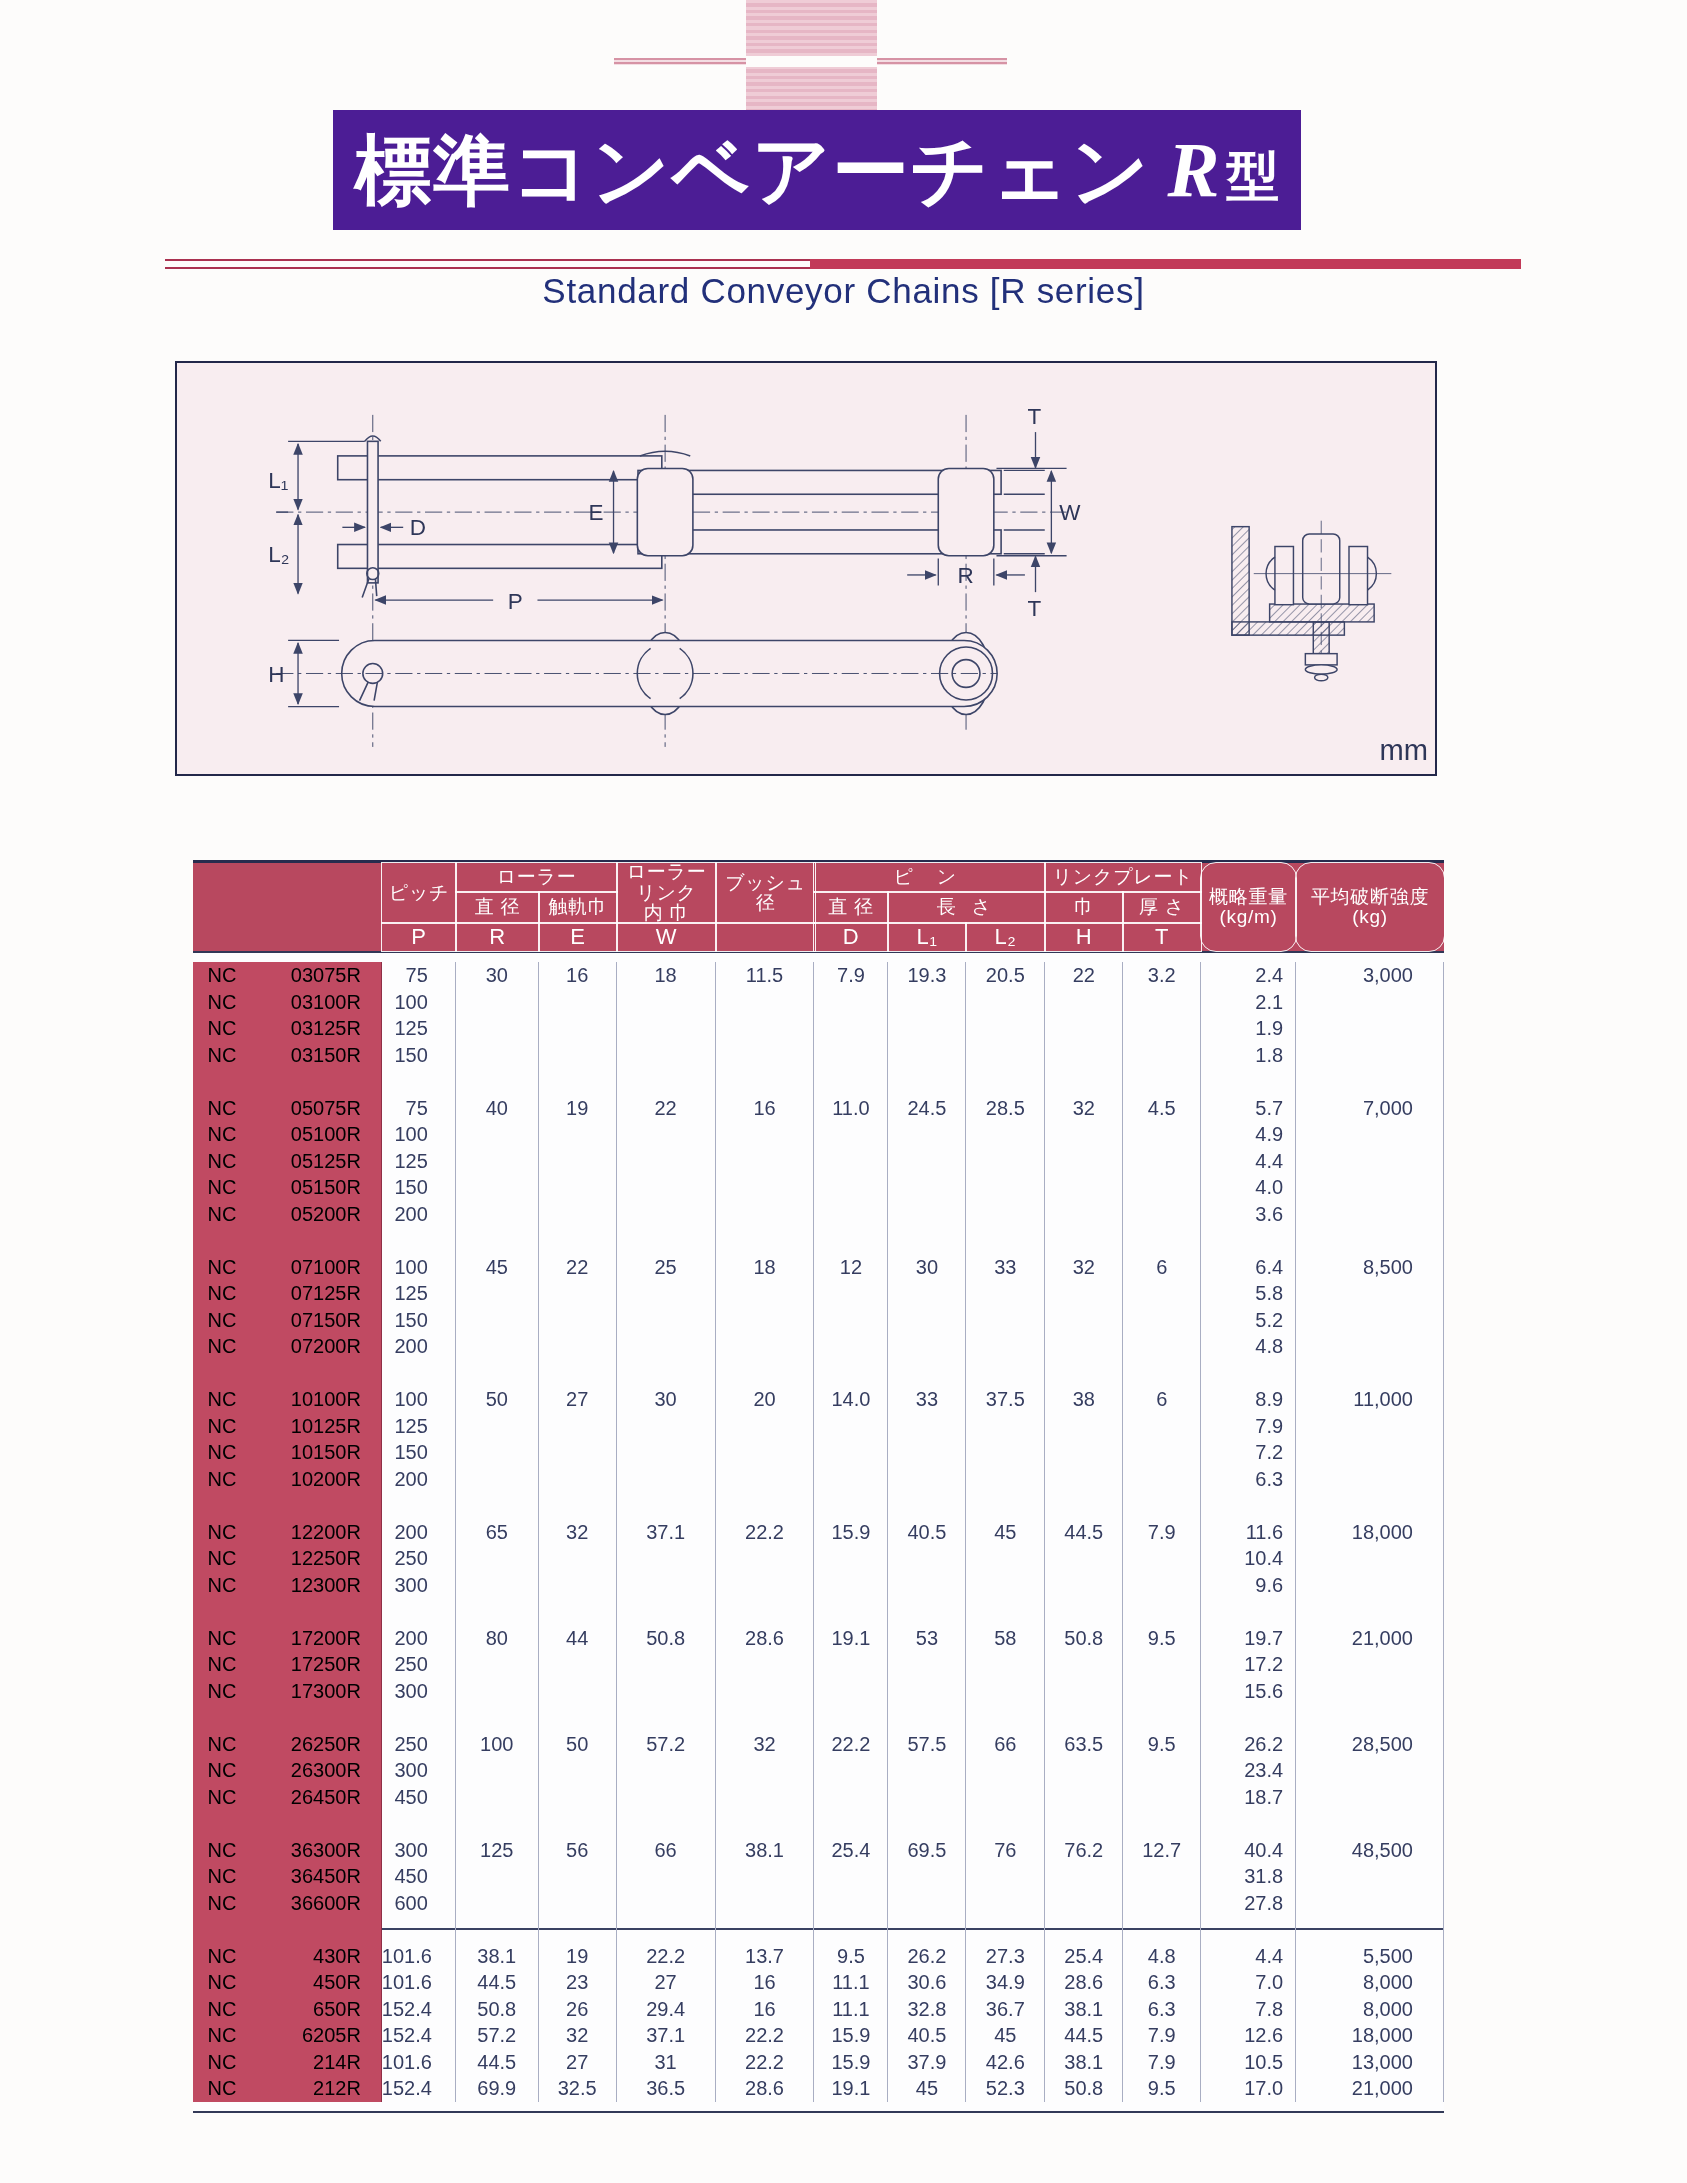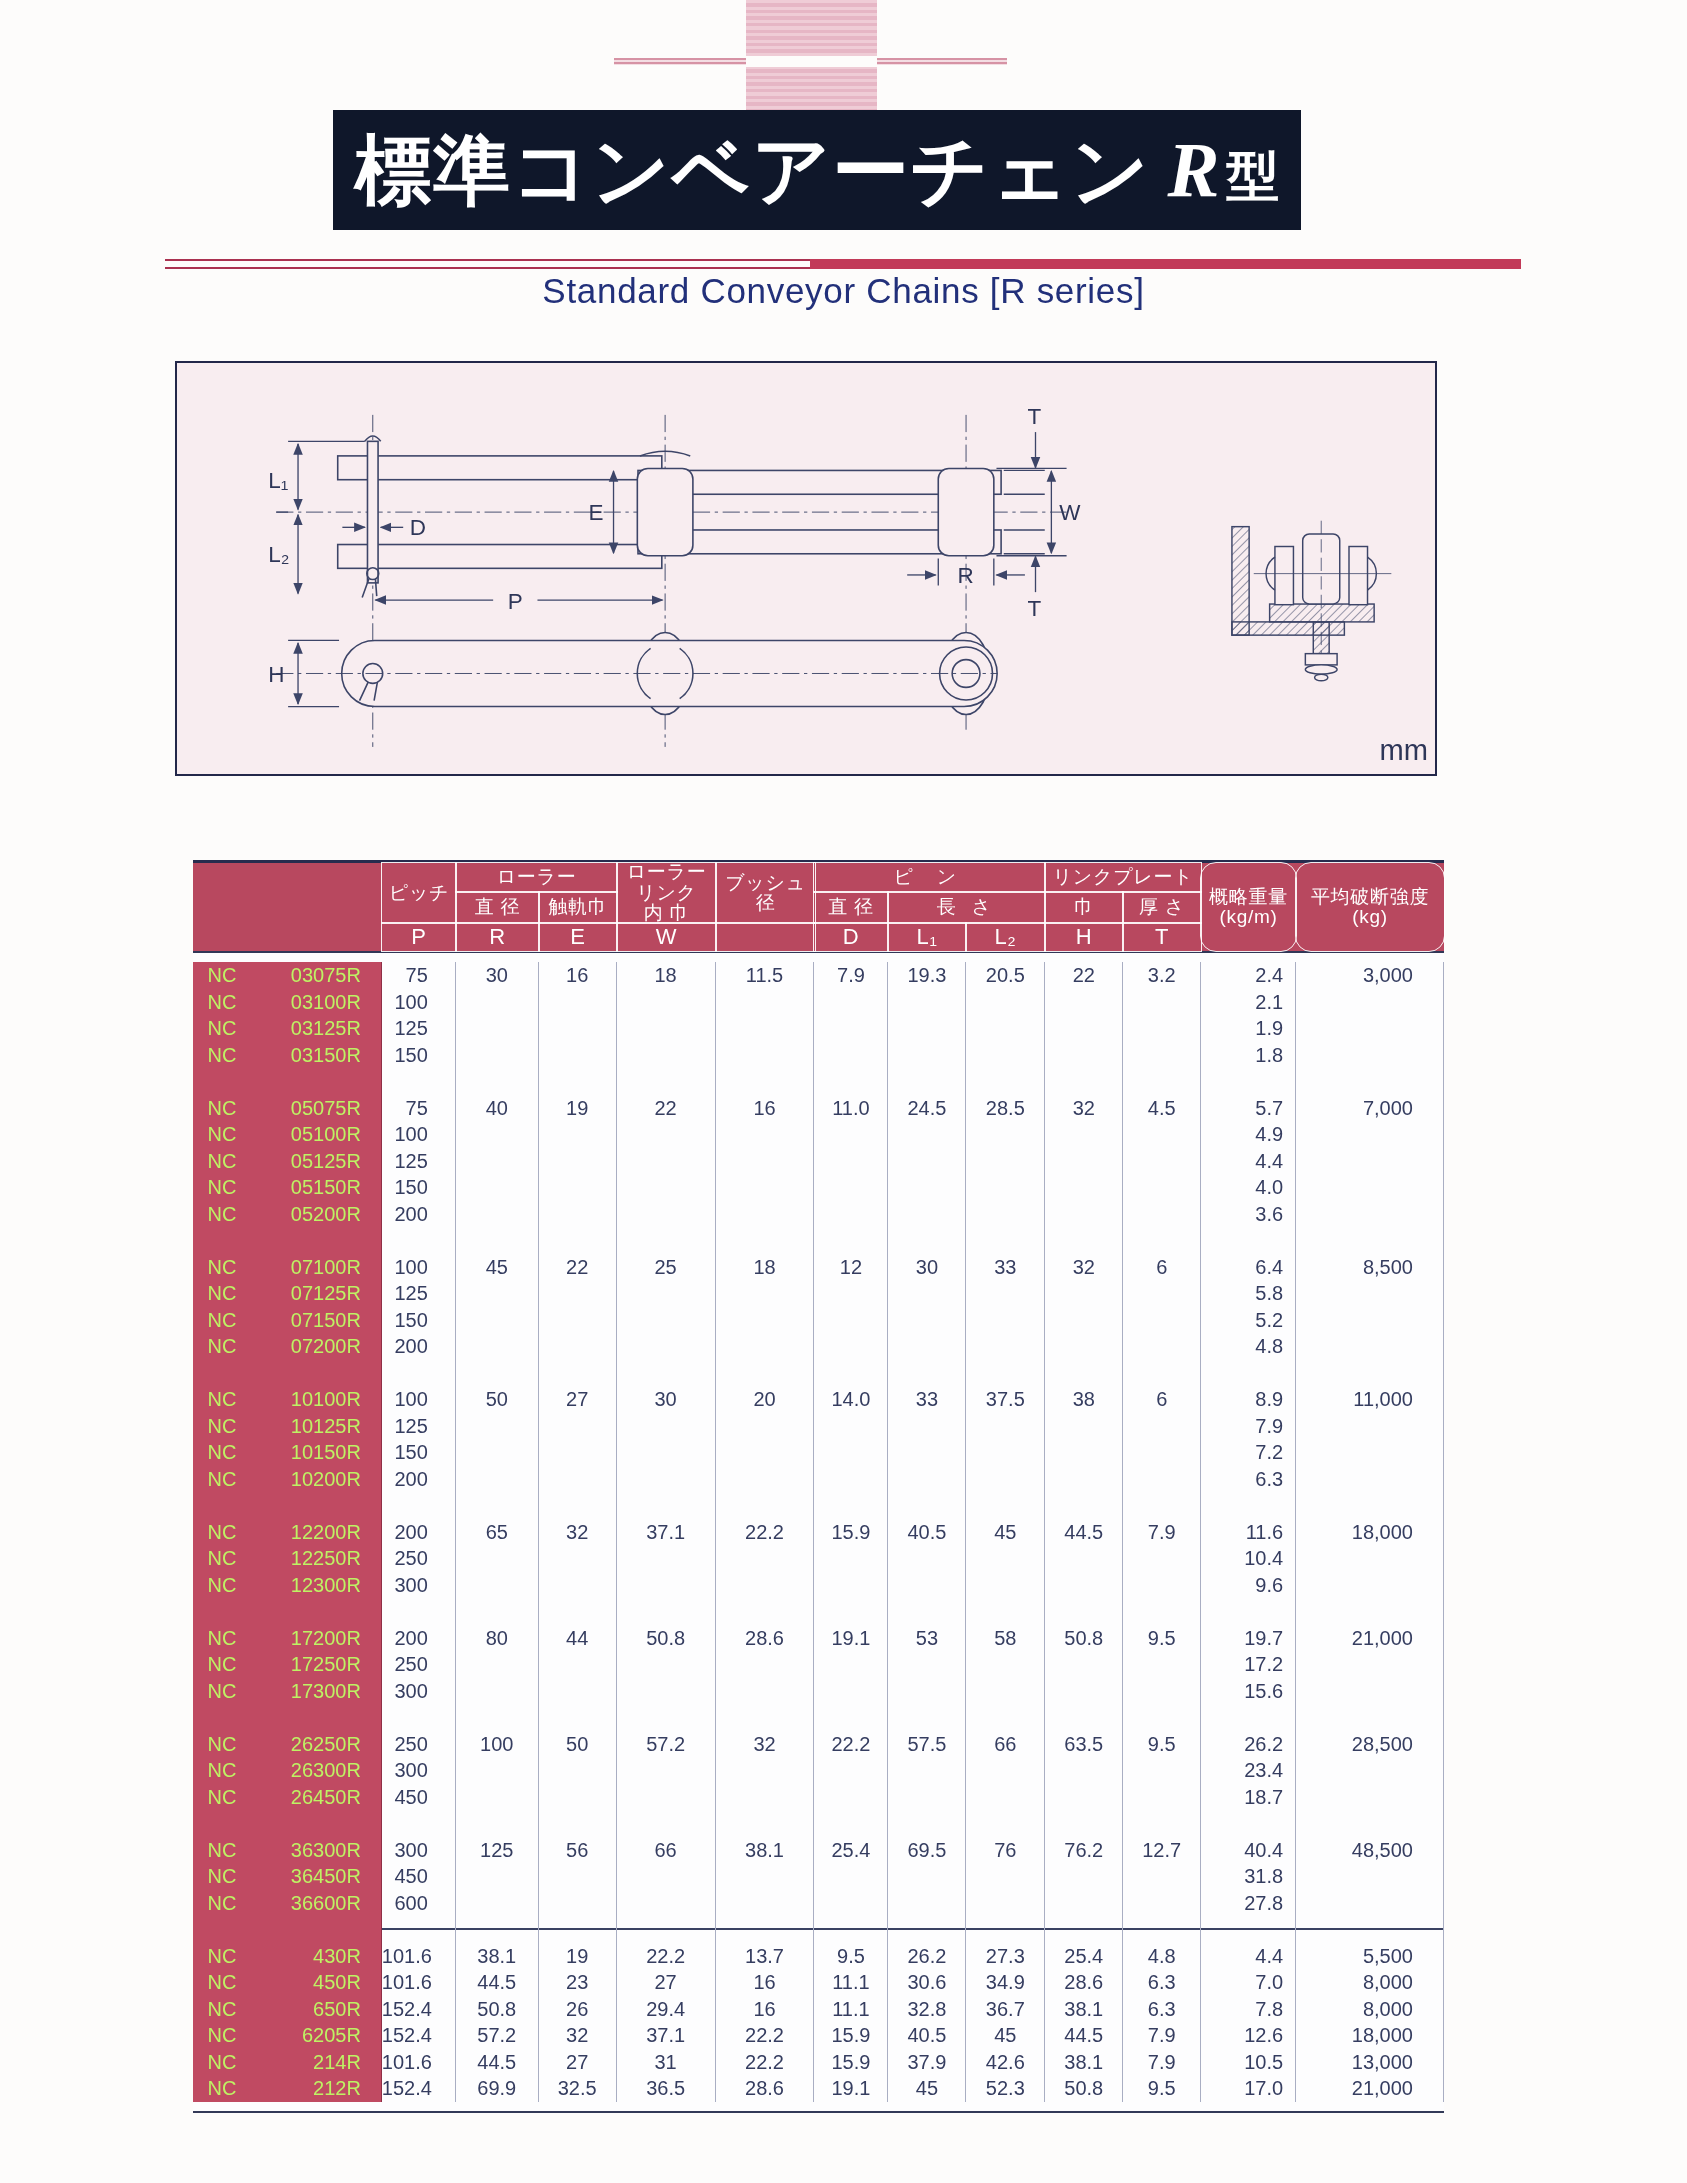--- a/index.html
+++ b/index.html
@@ -9,21 +9,21 @@
   }
   
   .decor-vband{position:absolute;left:746px;top:0;width:131px;height:122px;
     background:repeating-linear-gradient(180deg,#efccd6 0 3.3px,#e6b6c5 3.3px 6.6px);}
   .decor-vband-gap{position:absolute;left:746px;top:56px;width:131px;height:10.6px;background:#fdfcfb;}
   .decor-hstripe{position:absolute;top:58px;height:7.3px;
     background:repeating-linear-gradient(180deg,rgba(193,90,118,.65) 0 2px,rgba(236,196,207,.55) 2px 4px);}
   .decor-hstripe.left{left:614px;width:132px;}
   .decor-hstripe.right{left:877px;width:130px;}
   
-  .banner{position:absolute;left:333px;top:110px;width:968px;height:120px;background:#0f172a;
+  .banner{position:absolute;left:333px;top:110px;width:968px;height:120px;background:#4c1d95;
     display:flex;align-items:center;justify-content:center;}
   .banner .jp{color:#fff;font-weight:bold;font-size:77px;letter-spacing:1.3px;line-height:1;}
   .banner .rletter{color:#fff;font-family:"Liberation Serif","DejaVu Serif",serif;
     font-style:italic;font-weight:bold;font-size:78px;line-height:1;margin-left:17px;}
   .banner .kata{color:#fff;font-weight:bold;font-size:53px;line-height:1;margin-left:6.6px;position:relative;top:5.3px;}
   
   .divider{position:absolute;left:165px;top:259px;width:1356px;height:10px;}
   .divider .dleft{position:absolute;left:0;top:0;width:645px;height:100%;
     border-top:2.6px solid #aa3150;border-bottom:2.6px solid #aa3150;box-sizing:border-box;background:#fdfcfb;}
   .divider .dright{position:absolute;left:645px;top:0;width:711px;height:100%;background:#c23a58;}
@@ -42,21 +42,21 @@
     color:#fff;font-size:19px;line-height:20.5px;text-align:center;letter-spacing:0.7px;}
   .hcell.letter{font-size:22px;font-weight:normal;}
   .tbody{position:relative;border-bottom:2.6px solid #333a58;background:#fdfdfe;padding:9.3px 0;}
   .trow{display:flex;height:26.5px;}
   .cell{box-sizing:border-box;border-right:1.3px solid #a9aec3;height:26.5px;line-height:26.5px;
     font-size:20px;color:#353d60;overflow:hidden;white-space:nowrap;}
   .cell.center{text-align:center;}
   .cell.right{text-align:right;padding-right:12px;}
   .cell.pcol{text-align:right;padding-right:27px;}
   .cell.str{text-align:right;padding-right:30px;}
-  .cell.chain{background:#c04a62;color:#bef264;display:flex;justify-content:space-between;
+  .cell.chain{background:#c04a62;color:#000000;display:flex;justify-content:space-between;
     padding:0 20px 0 14.6px;border-right:1.3px solid #8f2f46;}
   .c0{width:189px;} .c1{width:74px;} .c2{width:83px;} .c3{width:78px;} .c4{width:99px;}
   .c5{width:99px;} .c6{width:74px;} .c7{width:78px;} .c8{width:79px;} .c9{width:78px;}
   .c10{width:78px;} .c11{width:95px;} .c12{width:148px;}
   .trow.gap .cell{background:#fdfdfe;}
   .trow.gap .cell.chain{background:#c04a62;}
   .trow.gap.sep .cell:not(.chain){
     background:linear-gradient(#fdfdfe 0 12px,#3a4263 12px 14px,#fdfdfe 14px 100%);}
 </style>
 </head>

